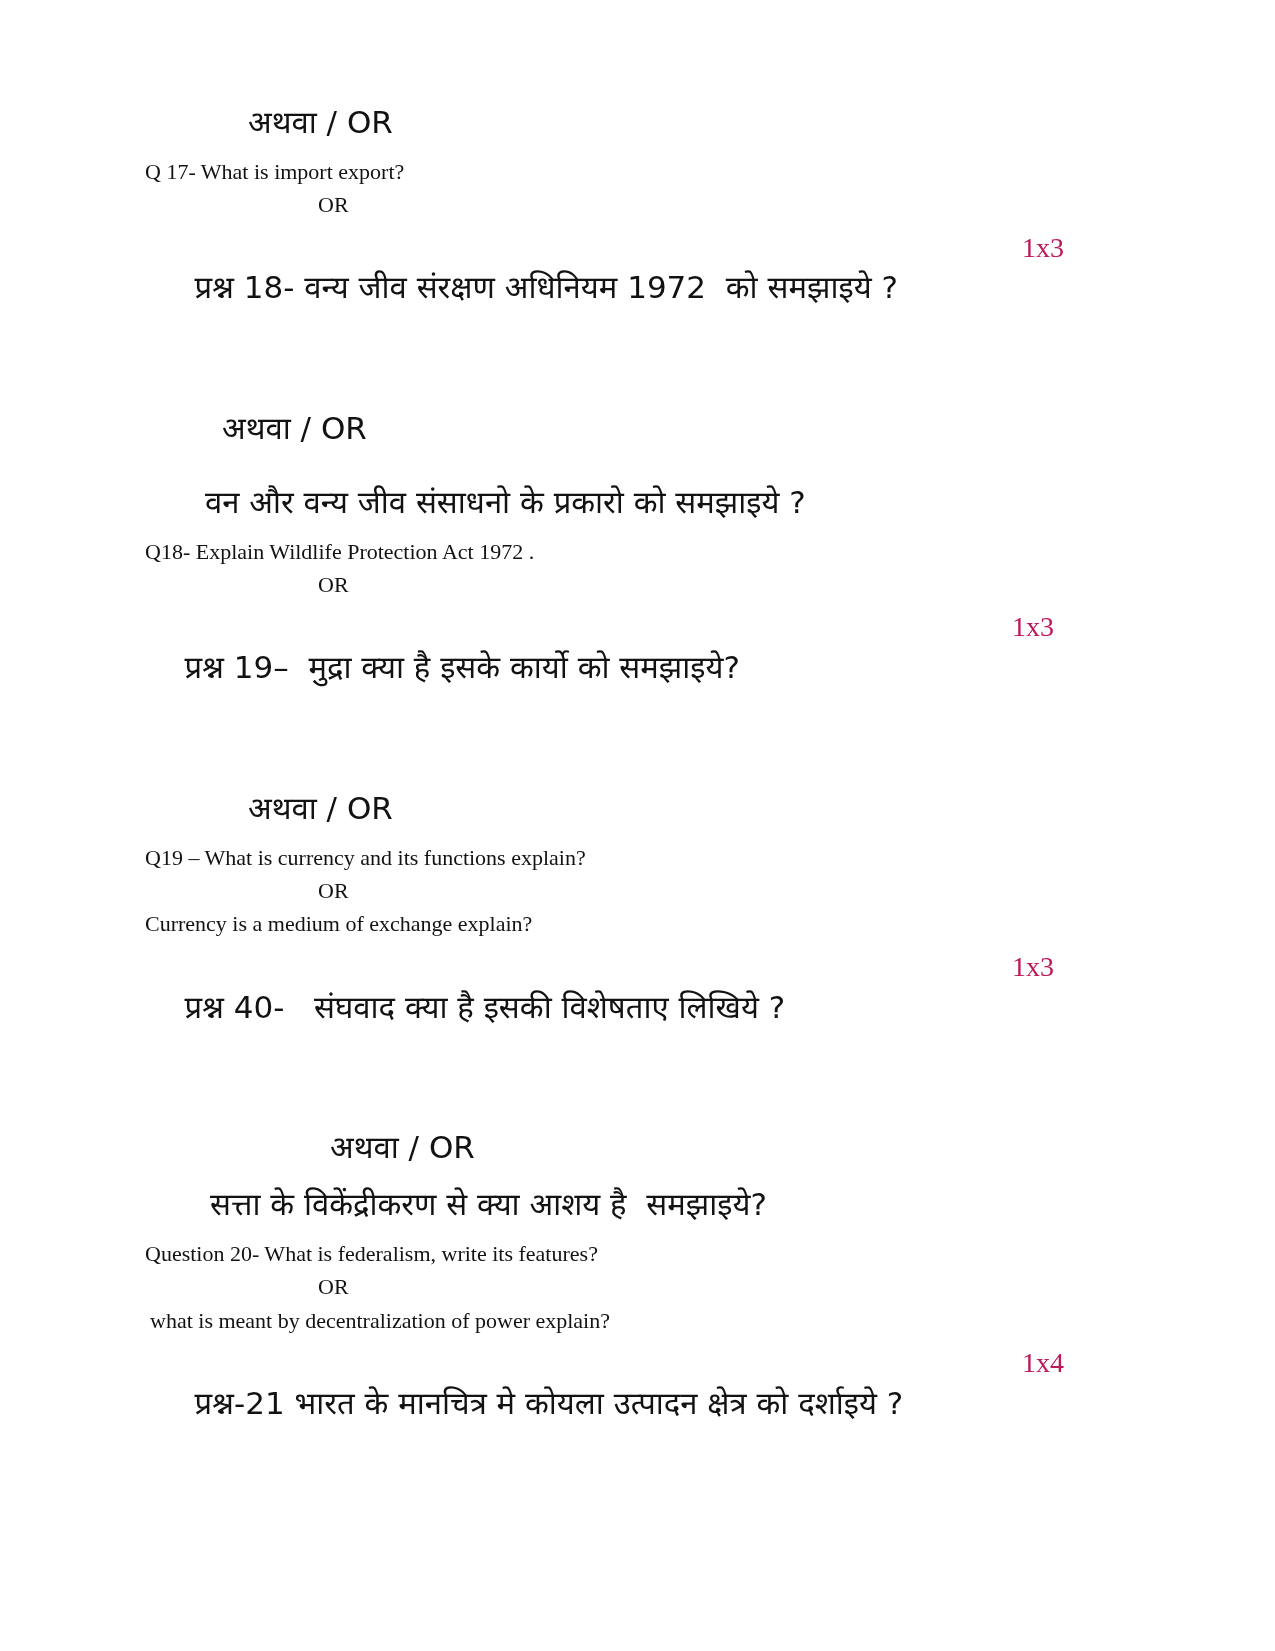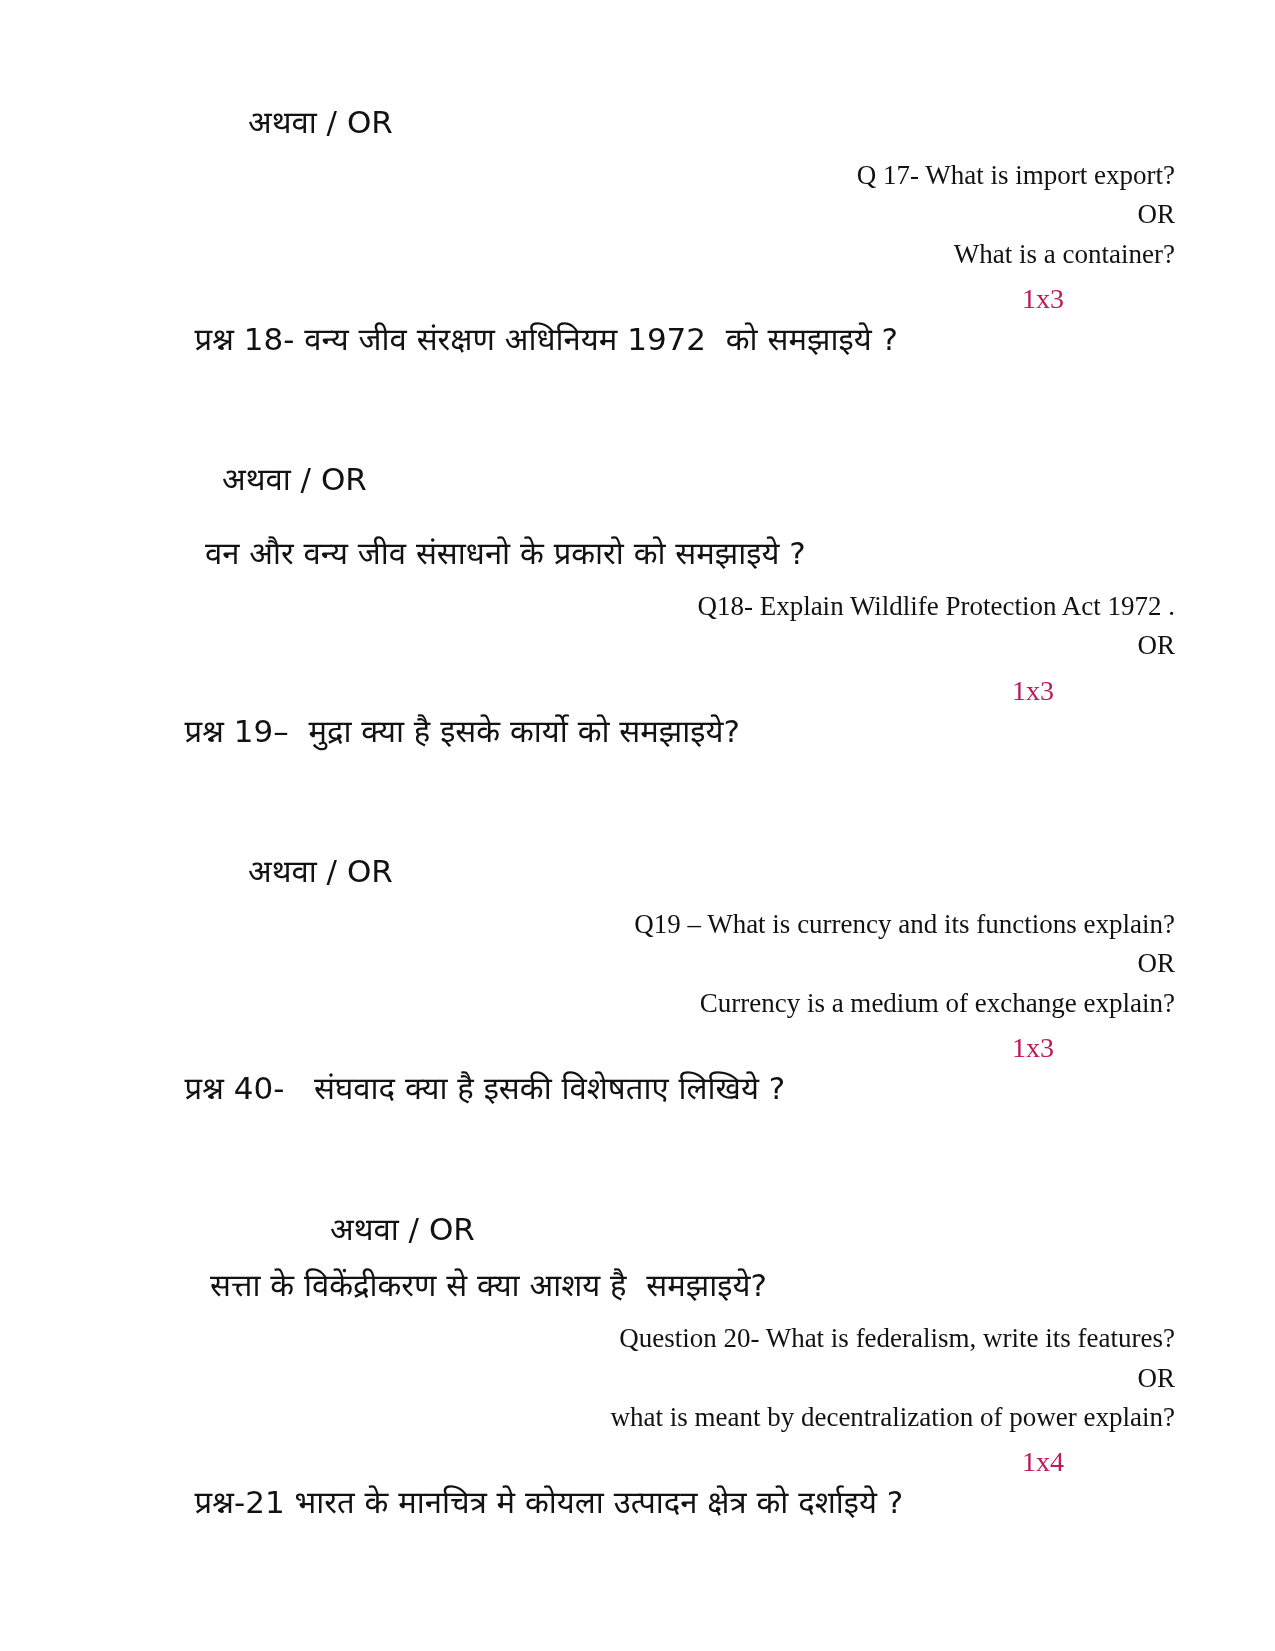--- a/index.html
+++ b/index.html
@@ -20,25 +20,24 @@
     min-height: 1651px;
     padding: 100px 100px 60px 145px;
     position: relative;
     background: #ffffff;
   }
   .line {
     position: relative;
     white-space: pre-wrap;
   }
   .eng {
-    font-size: 27px;
+    font-size: 22px;
     line-height: 1.2;
     margin: 0 0 7px 0;
     font-family: "Liberation Serif", serif;
-    text-align: right;
   }
   .hindi {
     font-size: 31px;
     line-height: 1.35;
     margin: 2px 0 15px 0;
     font-family: "DejaVu Sans", "Liberation Serif", serif;
   }
   
   .marks {
     position: absolute;
@@ -61,21 +60,20 @@
   .in185 { margin-left: 185px; }
 </style>
 </head>
 <body>
 
 <div class="page">
 
   <div class="line hindi in103">अथवा / OR</div>
   <div class="line eng in0">Q 17- What is import export?</div>
   <div class="line eng in173">OR</div>
-  <div class="line eng in83">What is a container?</div>
 
   <div class="line hindi in10">
     <span>प्रश्न 18- वन्य जीव संरक्षण अधिनियम 1972  को समझाइये ?</span>
     <span class="marks">1x3</span>
   </div>
   <div class="line hindi in77">अथवा / OR</div>
   <div class="line hindi in60">वन और वन्य जीव संसाधनो के प्रकारो को समझाइये ?</div>
   <div class="line eng in0">Q18- Explain Wildlife Protection Act 1972 .</div>
   <div class="line eng in173">OR</div>
 

